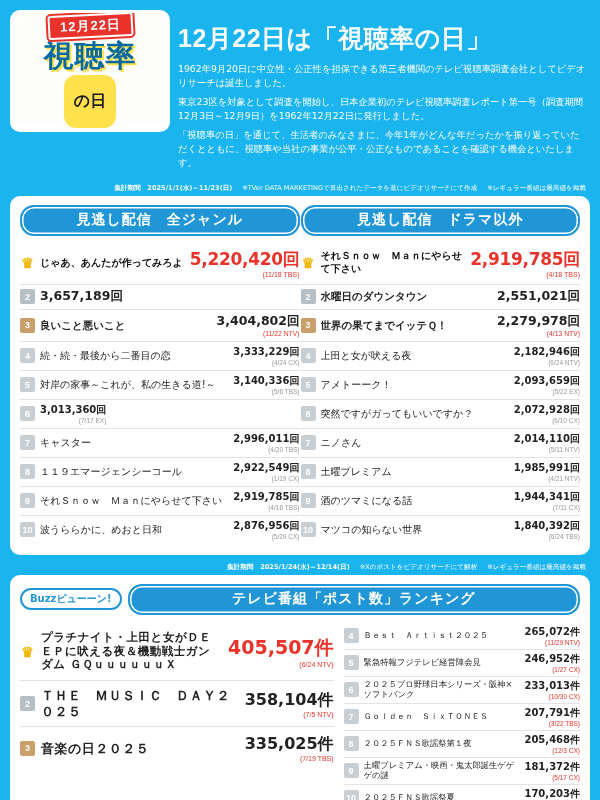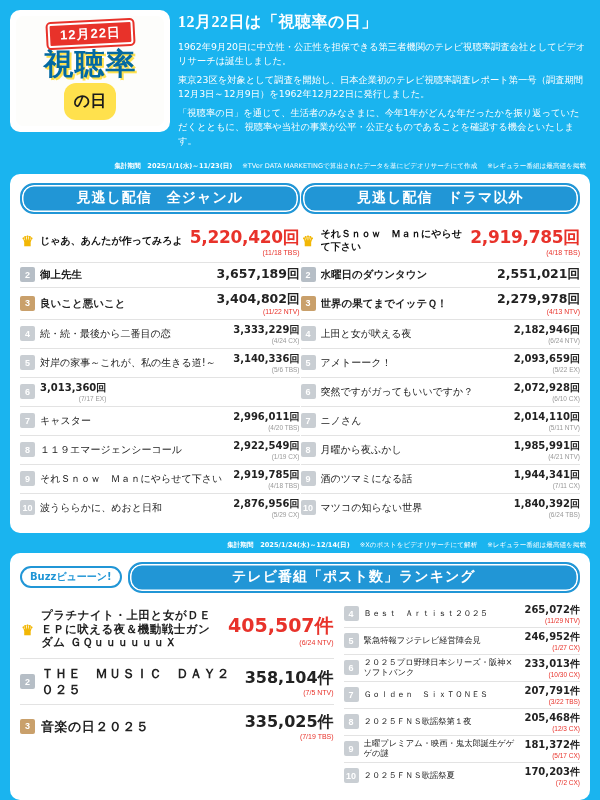--- a/index.html
+++ b/index.html
@@ -43,26 +43,27 @@
   }
   .logo-main {
     font-family:"DejaVu Serif", serif;
     font-weight:bold; font-size:30px; color:#0369a1;
     letter-spacing:1px; line-height:1.05;
     text-shadow: 2px 2px 0 #ffe14d;
   }
   .logo-sub {
     font-family:"DejaVu Serif", serif;
     font-size:16px; color:#1b1b1b; font-weight:bold;
-    background:#ffe14d; border-radius:12px; padding:8px 10px; margin-top:3px;
+    background:#ffe14d; border-radius:12px; padding:16px 10px; margin-top:3px;
   }
   .head-text { flex:1; color:#fff; padding-top:2px; }
   .head-title {
-    font-size:16px; font-weight:bold; letter-spacing:0.5px; margin-bottom:7px;
-    font-family:Liberation Serif, serif;
+    font-size:25px; font-weight:bold; letter-spacing:0.5px; margin-bottom:7px;
+    font-family:Liberation Sans, sans-serif;
+    margin-top:10px;
   }
   .head-p {
     font-size:9.3px; line-height:1.55; margin-bottom:4px;
     font-family:"DejaVu Sans", sans-serif;
   }
 
   
   .meta-line {
     display:flex; justify-content:flex-end; align-items:flex-start; gap:10px;
     font-size:6.6px; color:#fff; padding:1px 14px 3px 0;
@@ -204,21 +205,20 @@
           <div class="row top">
             <div class="rank r1">♛</div>
             <div class="rname">じゃあ、あんたが作ってみろよ</div>
             <div class="rval">
                 <div class="num">5,220,420回</div>
                 <div class="sub">(11/18 TBS)</div>
               </div>
           </div>
           <div class="row big">
             <div class="rank r2">2</div>
-            <div class="rname">御上先生</div>
             <div class="rval">
                 <div class="num">3,657,189回</div>
                 <div class="sub"></div>
               </div>
           </div>
           <div class="row big">
             <div class="rank r3">3</div>
             <div class="rname">良いこと悪いこと</div>
             <div class="rval">
                 <div class="num">3,404,802回</div>
@@ -337,21 +337,21 @@
           <div class="row">
             <div class="rank">7</div>
             <div class="rname">ニノさん</div>
             <div class="rval">
                 <div class="num">2,014,110回</div>
                 <div class="sub">(5/11 NTV)</div>
               </div>
           </div>
           <div class="row">
             <div class="rank">8</div>
-            <div class="rname">月曜から夜ふかし</div>
+            <div class="rname">土曜プレミアム</div>
             <div class="rval">
                 <div class="num">1,985,991回</div>
                 <div class="sub">(4/21 NTV)</div>
               </div>
           </div>
           <div class="row">
             <div class="rank">9</div>
             <div class="rname">酒のツマミになる話</div>
             <div class="rval">
                 <div class="num">1,944,341回</div>

